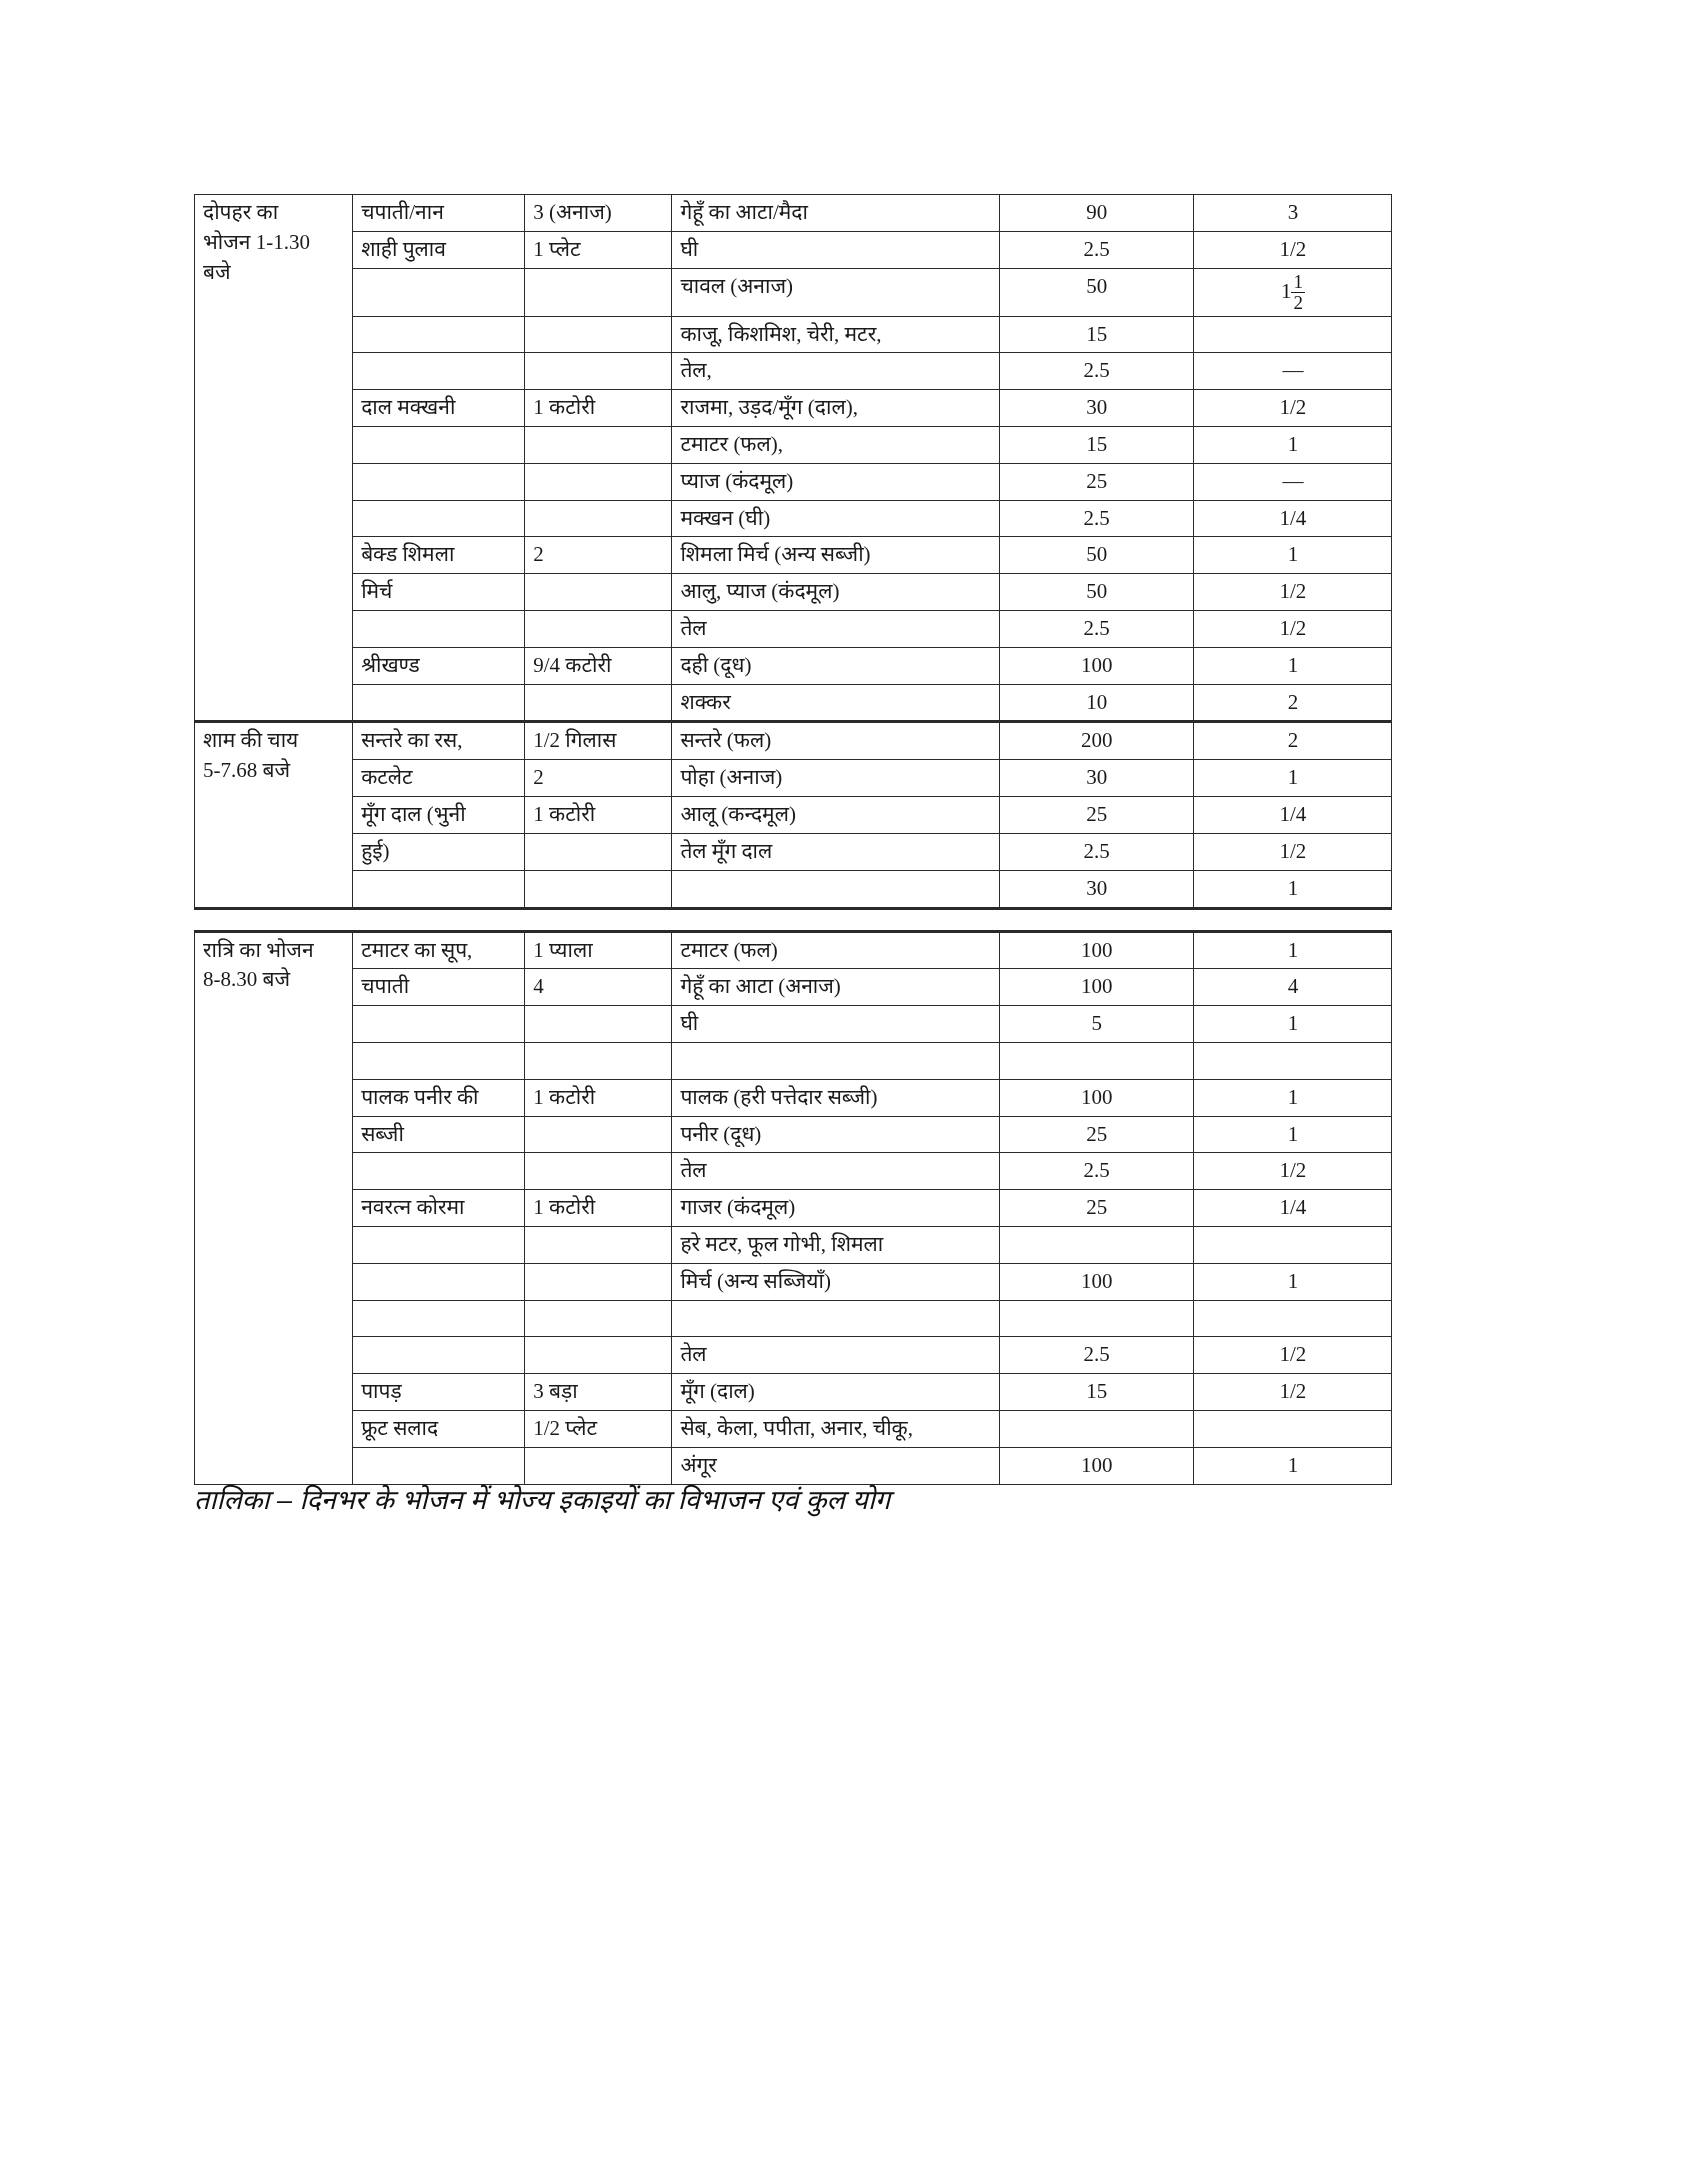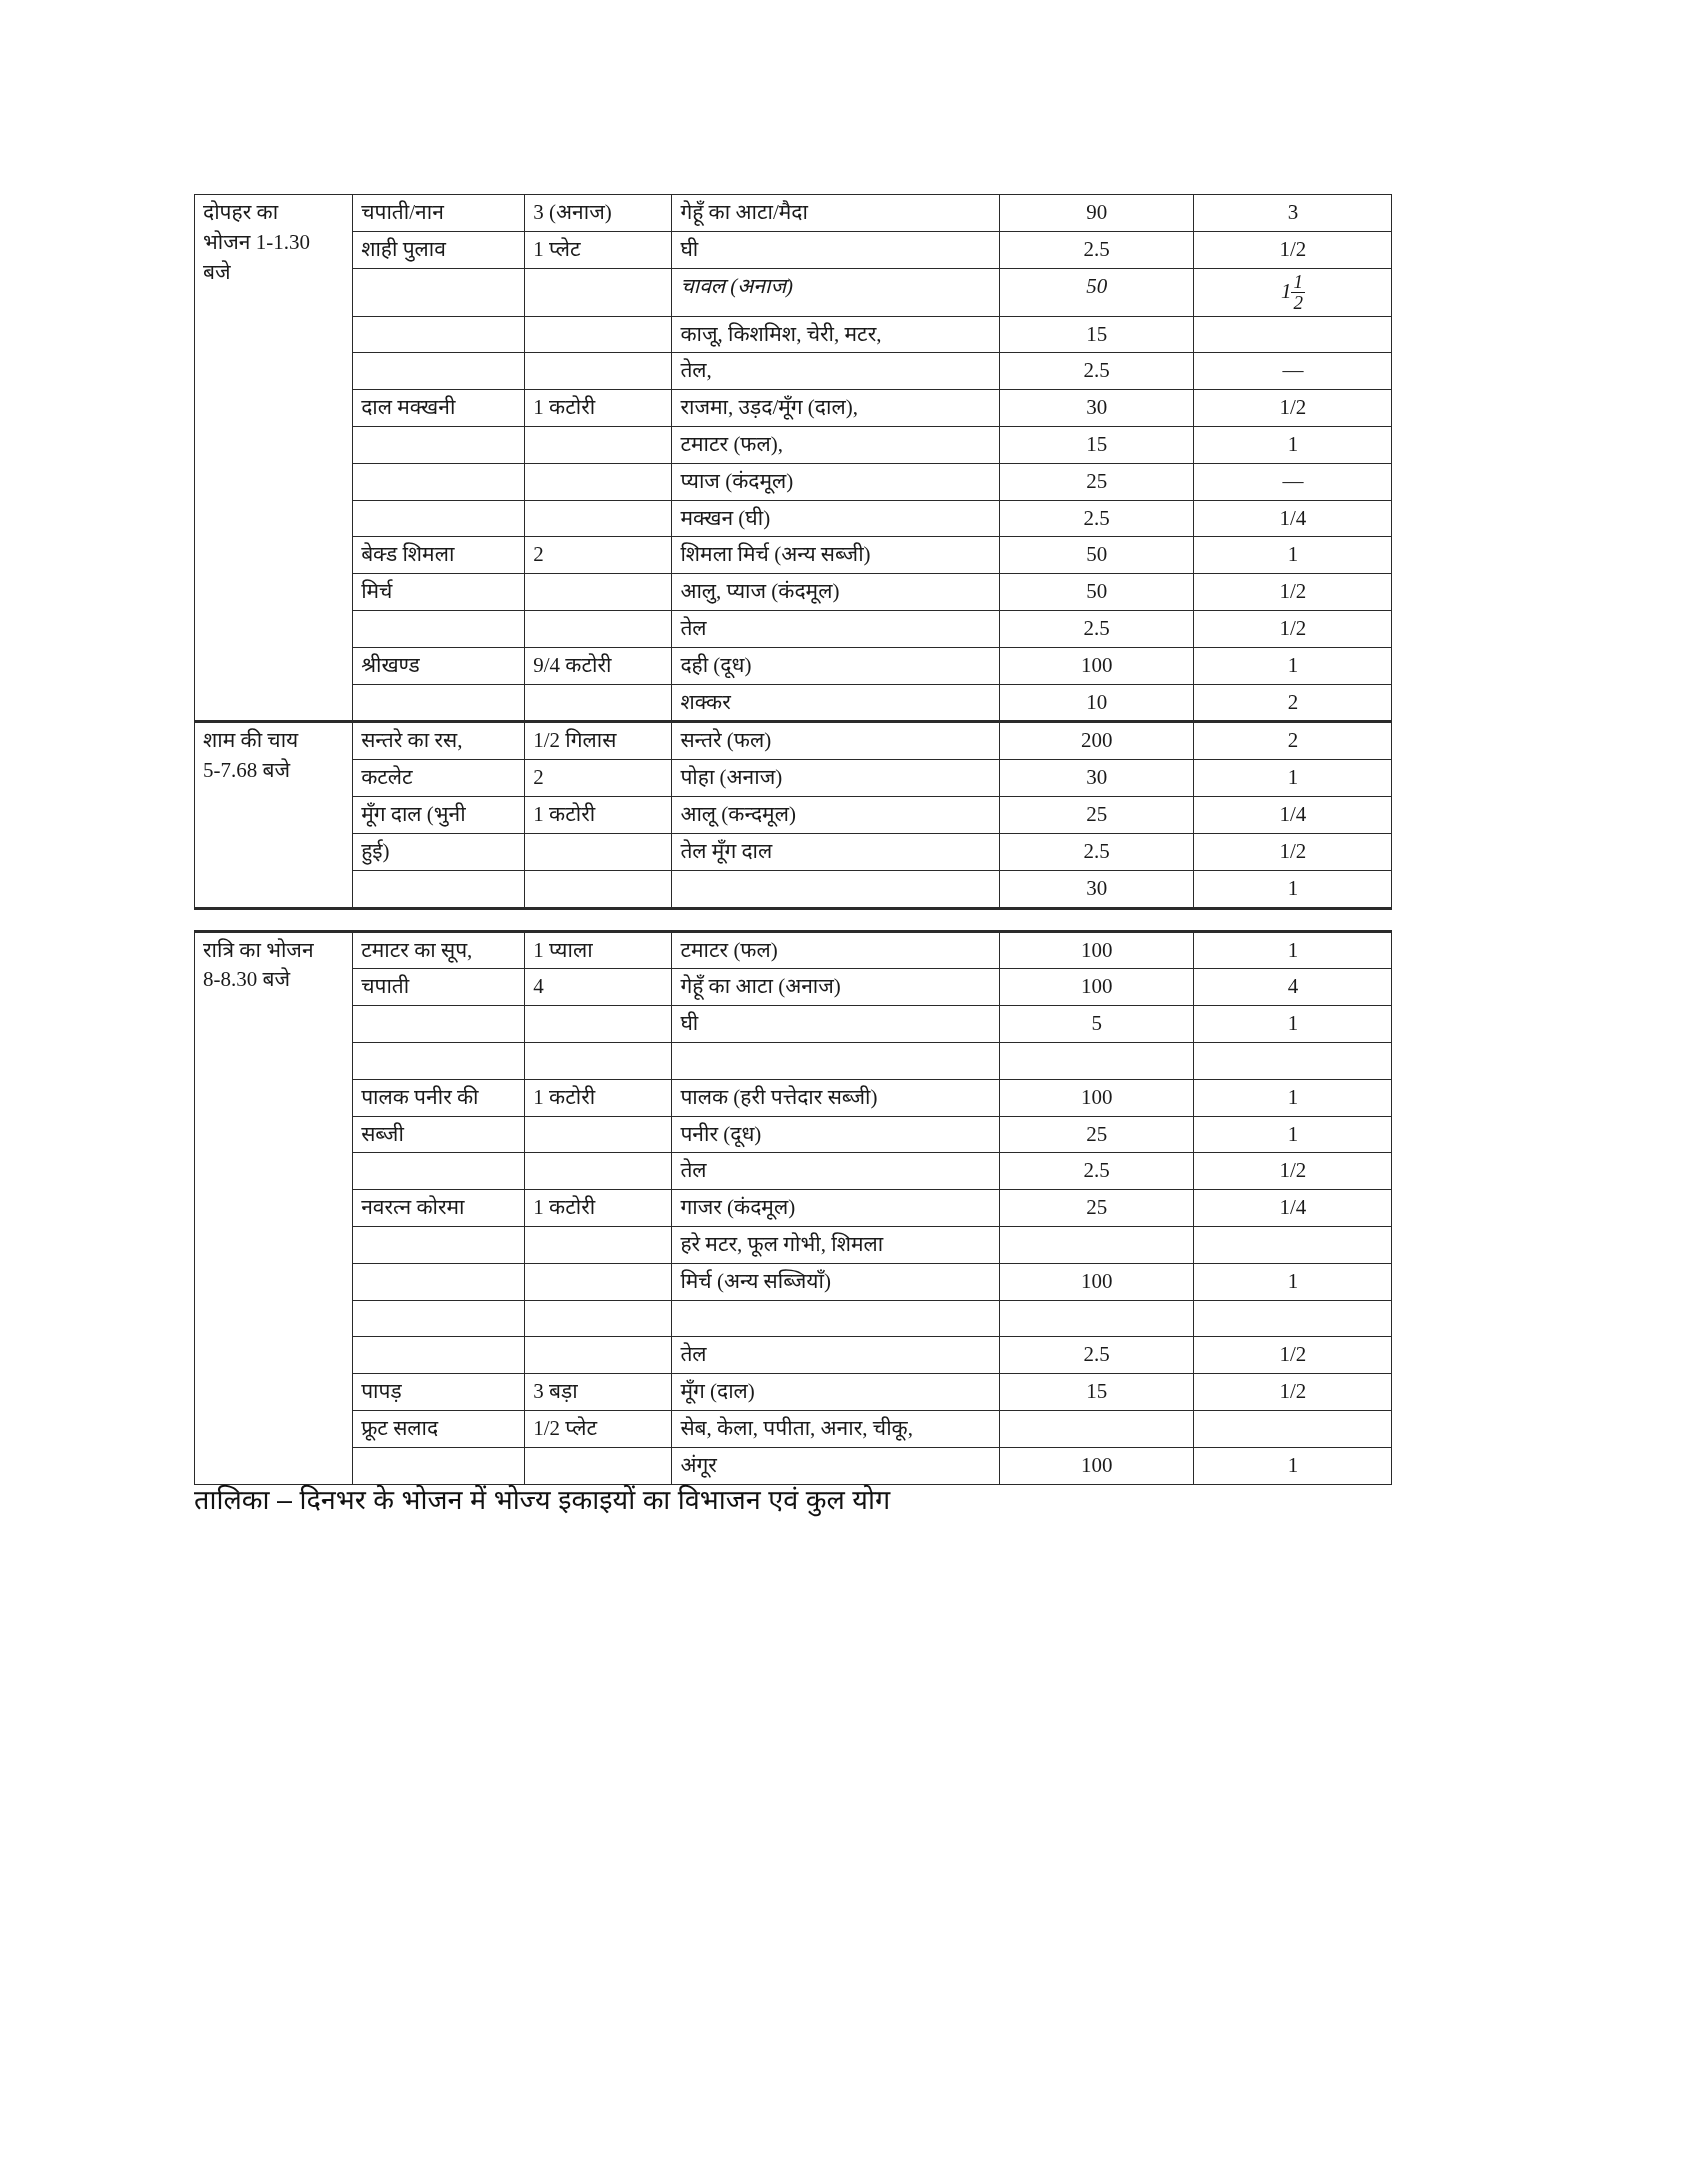--- a/index.html
+++ b/index.html
@@ -86,23 +86,24 @@
   .dash { letter-spacing: 0; }
 
   .caption {
     position: absolute;
     left: 194px;
     top: 1480px;
     font-family: "Liberation Sans", sans-serif;
     font-size: 27px;
     color: #111;
     white-space: nowrap;
-  }
-
-  .tall-1 { height: 34px; font-style: italic; }
+    font-style: italic;
+  }
+
+  .tall-1 { height: 34px; }
 </style>
 </head>
 <body>
 
 <div class="page">
 
   <div class="table-wrap">
     <table class="meal-table">
       <colgroup>
         <col class="c-time">

